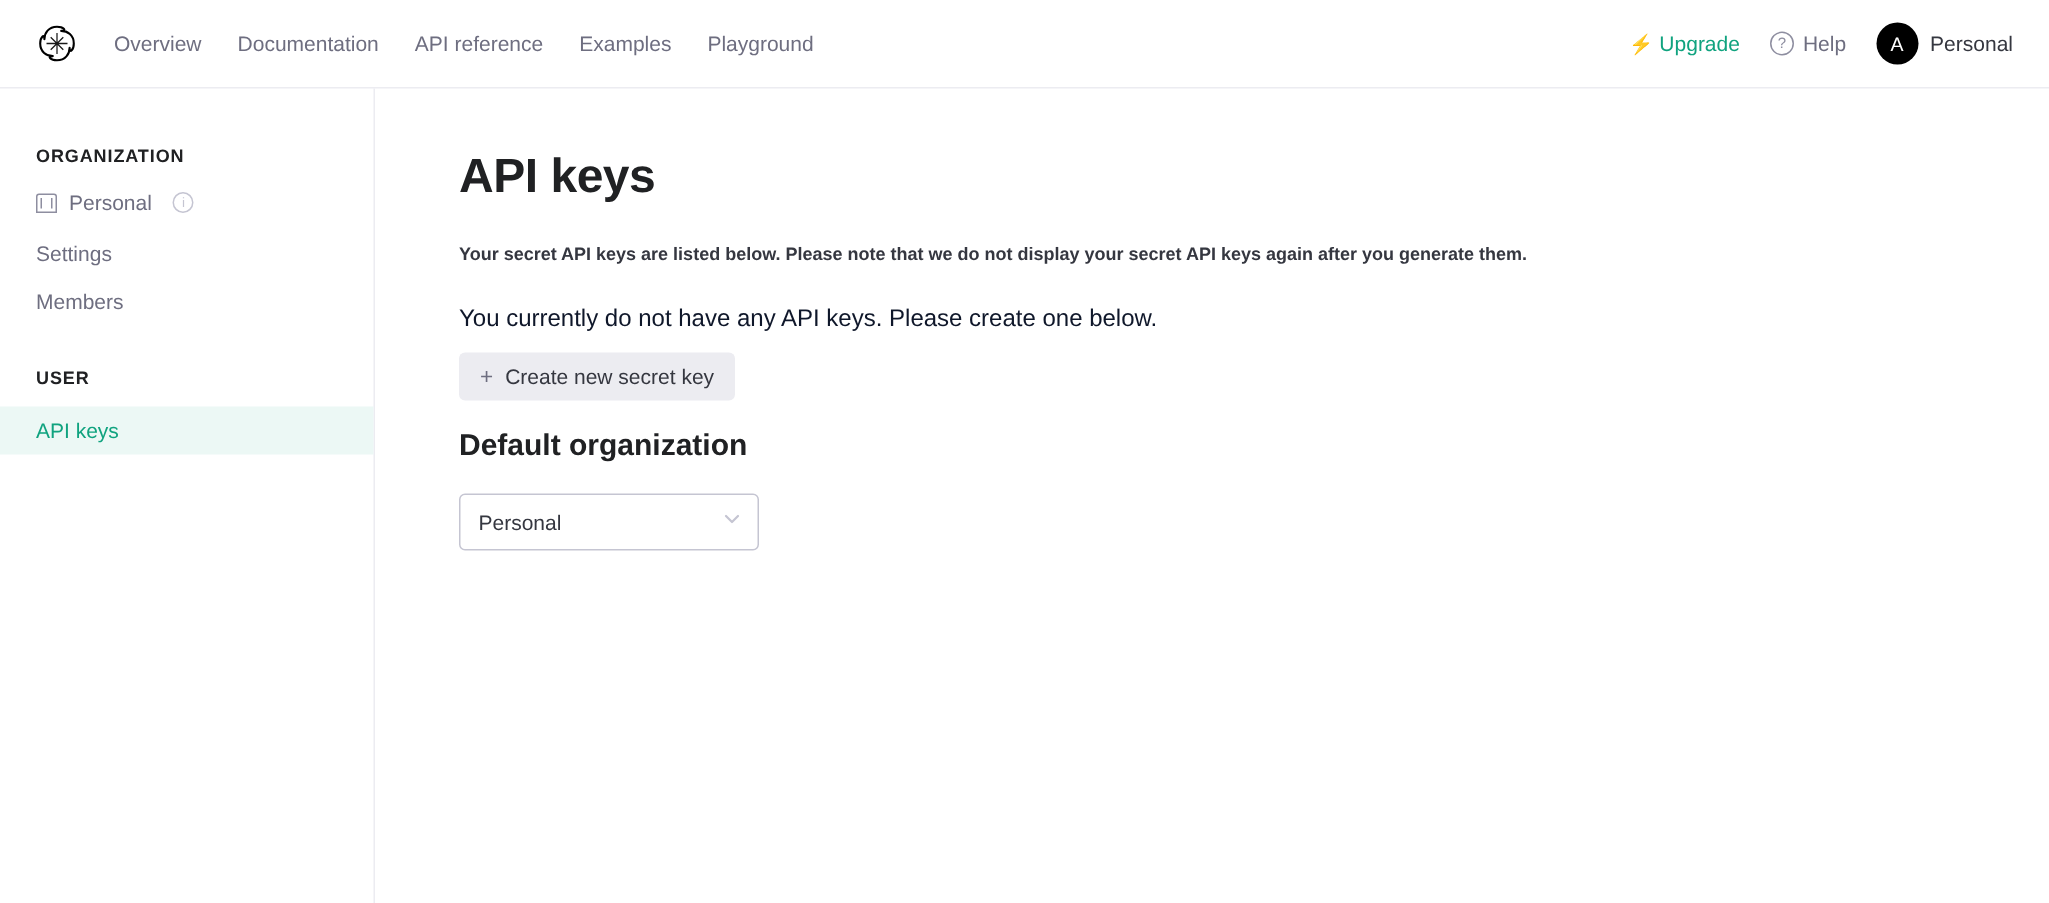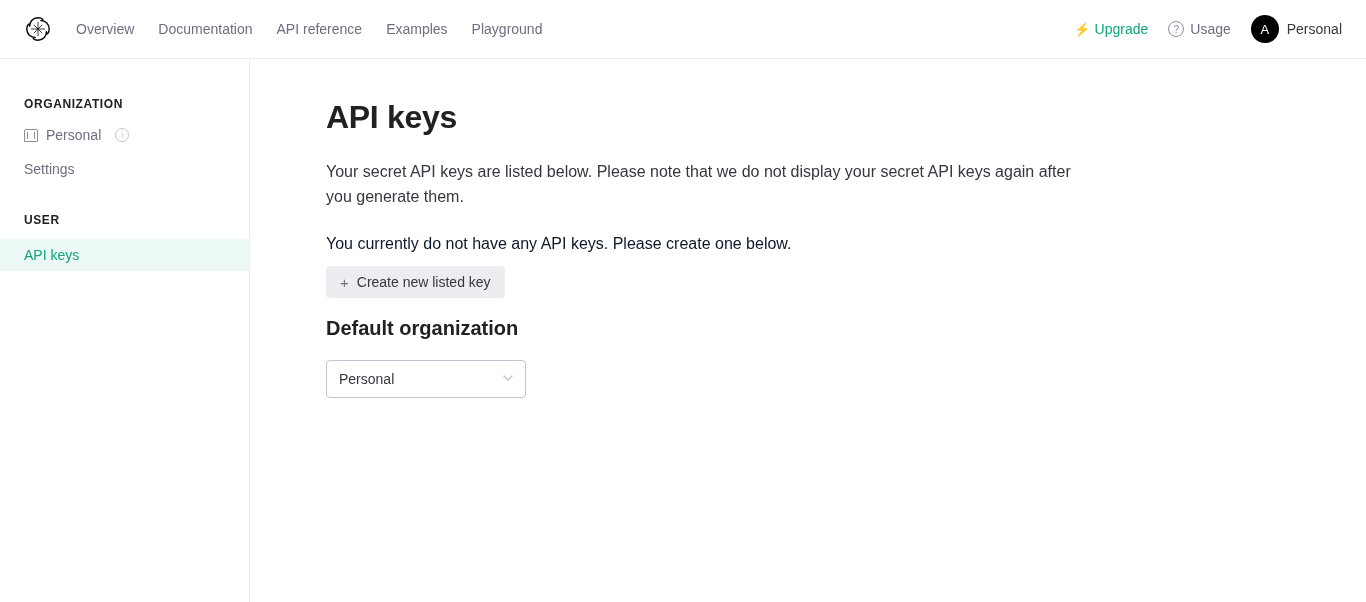--- a/index.html
+++ b/index.html
@@ -91,21 +91,20 @@
       justify-content: center;
       font-size: 13px;
     }
     .account-name {
       font-size: 14px;
       color: #353740;
     }
     .container {
       display: flex;
       height: calc(100% - 59px);
-      gap: 20px;
     }
     .sidebar {
       width: 250px;
       border-right: 1px solid #ececf1;
       padding-top: 38px;
     }
     .sidebar-section-label {
       font-size: 12px;
       font-weight: 700;
       letter-spacing: 0.05em;
@@ -164,25 +163,26 @@
       padding: 40px 56px;
       overflow-y: auto;
     }
     .page-title {
       font-size: 32px;
       font-weight: 700;
       letter-spacing: -0.01em;
       margin-bottom: 24px;
     }
     .desc {
-      font-size: 16px;
+      font-size: 12px;
       line-height: 1.55;
       color: #353740;
       margin-bottom: 22px;
       max-width: 760px;
+      font-weight: bold;
     }
     .no-keys {
       font-size: 16px;
       line-height: 1.55;
       color: #0f172a;
       margin-bottom: 10px;
     }
     .create-btn {
       background: #ececf1;
       border: none;
@@ -254,50 +254,51 @@
     <a>Examples</a>
     <a>Playground</a>
   </nav>
   <div class="topbar-right">
     <div class="upgrade">
       <span class="bolt">⚡</span>
       <span>Upgrade</span>
     </div>
     <div class="help">
       <span class="help-icon">?</span>
-      <span>Usage</span>
+      <span>Help</span>
     </div>
     <div class="account">
       <div class="avatar">A</div>
       <span class="account-name">Personal</span>
     </div>
   </div>
 </div>
 
 <div class="container">
   <aside class="sidebar">
     <div class="sidebar-section-label">ORGANIZATION</div>
     <div class="sidebar-item with-icon">
       <span class="org-icon"></span>
       <span>Personal</span>
       <span class="info-icon">i</span>
     </div>
     <div class="sidebar-item">Settings</div>
+    <div class="sidebar-item">Members</div>
     <div class="sidebar-spacer"></div>
     <div class="sidebar-section-label">USER</div>
     <div class="sidebar-item active">API keys</div>
   </aside>
 
   <main class="main">
     <h1 class="page-title">API keys</h1>
     <p class="desc">Your secret API keys are listed below. Please note that we do not display your secret API keys again after you generate them.</p>
     <p class="no-keys">You currently do not have any API keys. Please create one below.</p>
     <button class="create-btn">
       <span class="plus">+</span>
-      <span>Create new listed key</span>
+      <span>Create new secret key</span>
     </button>
 
     <h2 class="section-title">Default organization</h2>
 
     <div class="select-wrap">
       <input class="org-select" readonly="" value="Personal" style="">
       <span class="chevron">
         <svg width="12" height="12" viewBox="0 0 12 12">
             <path d="M2 4 L6 8 L10 4" fill="none" stroke="#c5c5d2" stroke-width="1.5" stroke-linecap="round" stroke-linejoin="round"></path>
           </svg>

